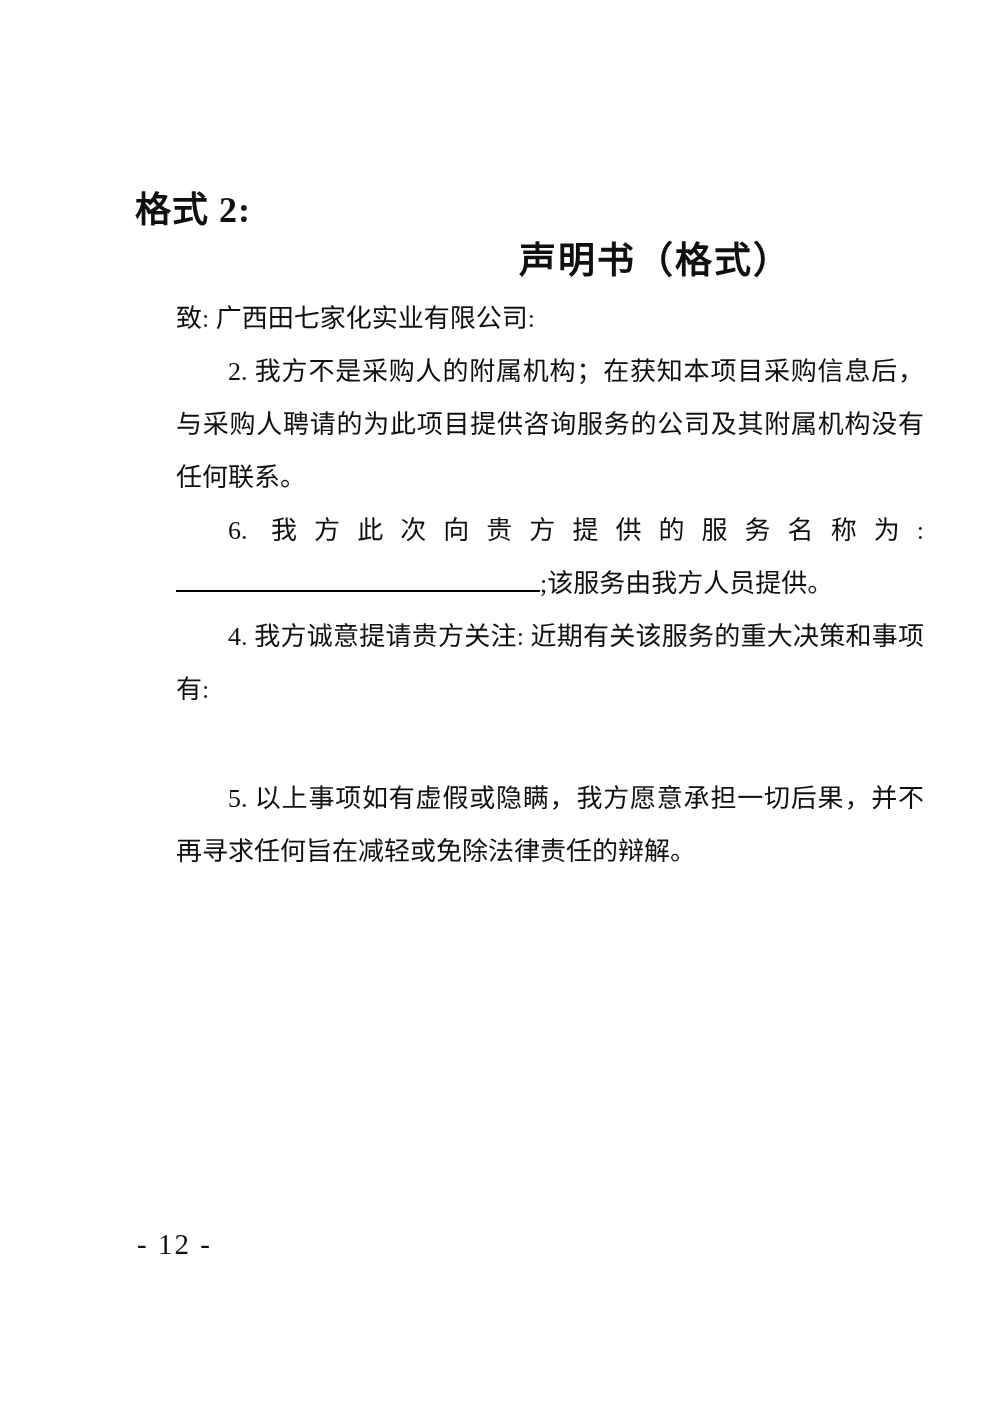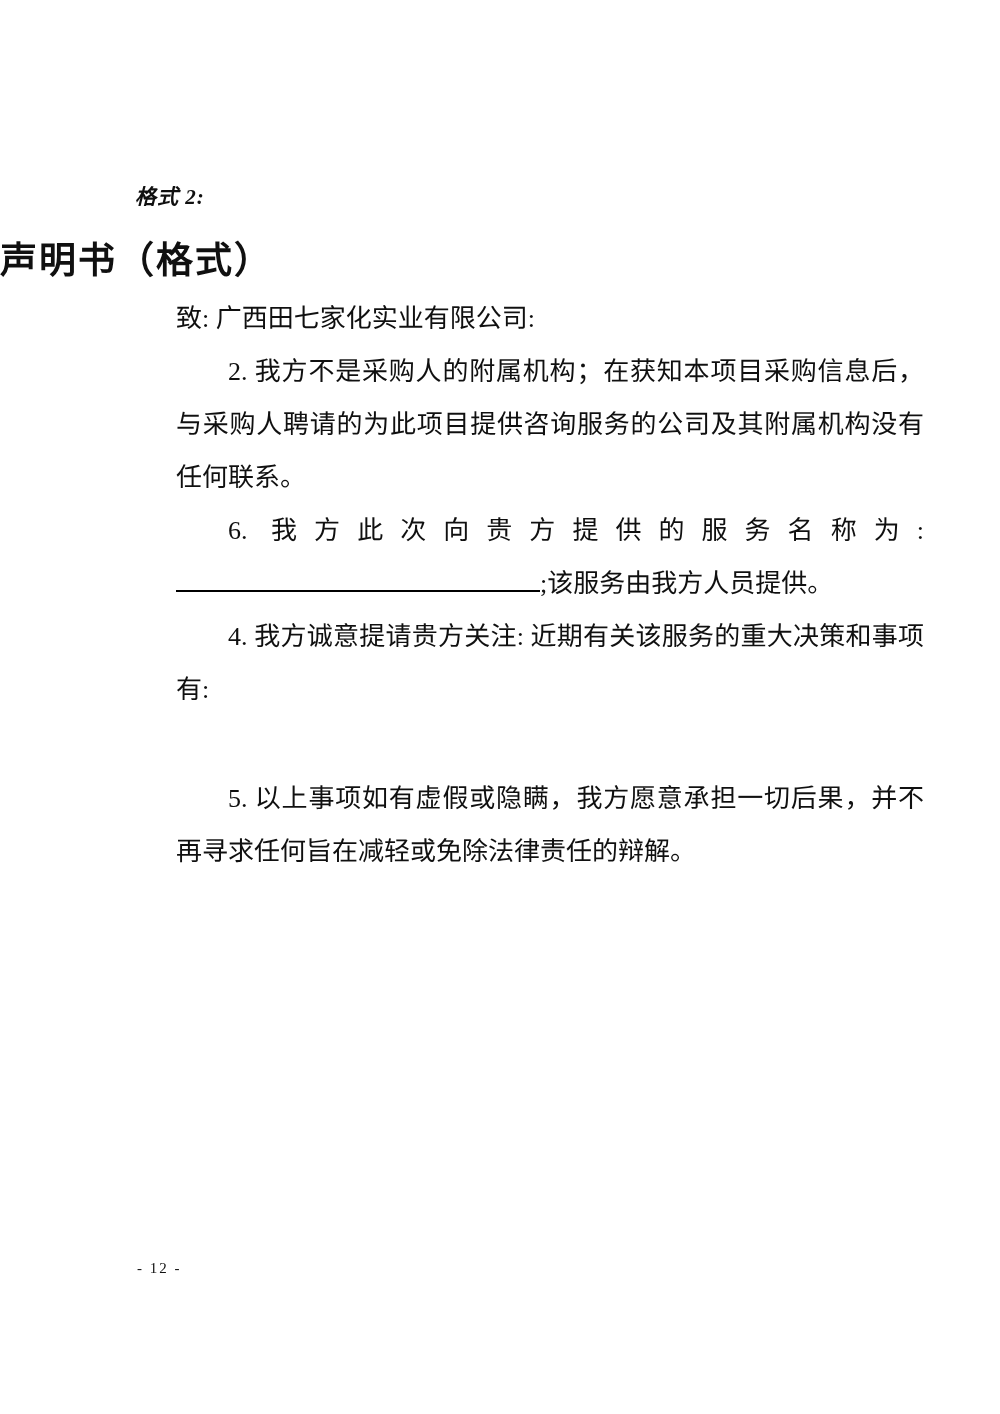--- a/index.html
+++ b/index.html
@@ -10,31 +10,30 @@
     height: 1414px;
     background: #ffffff;
     color: #101010;
     font-family: "Liberation Serif", "DejaVu Serif", serif;
     overflow: hidden;
   }
   .format-label {
     position: absolute;
     left: 135px;
     top: 180px;
-    font-size: 21px;
+    font-size: 36px;
     font-weight: 700;
     letter-spacing: 1px;
-    font-style: italic;
   }
   .doc-title {
     position: absolute;
     left: 0;
     top: 230px;
     width: 792px;
-    text-align: left;
+    text-align: right;
     font-size: 37px;
     font-weight: 700;
     letter-spacing: 2px;
     font-family: Liberation Serif, serif;
   }
   .doc-body {
     position: absolute;
     left: 135px;
     top: 292px;
     width: 748px;
@@ -48,22 +47,22 @@
   .para.indent { text-indent: 2em; }
   .para.gap-before { margin-top: 56px; }
   .blank {
     display: inline-block;
     height: 1.05em;
     border-bottom: 2px solid #000;
   }
   .footer {
     position: absolute;
     left: 137px;
-    top: 1260px;
-    font-size: 15px;
+    top: 1228px;
+    font-size: 29px;
     letter-spacing: 2px;
   }
 </style>
 </head>
 <body>
 
 <div class="page">
   <div class="format-label">格式 2:</div>
 
   <h1 class="doc-title">声明书（格式）</h1>

